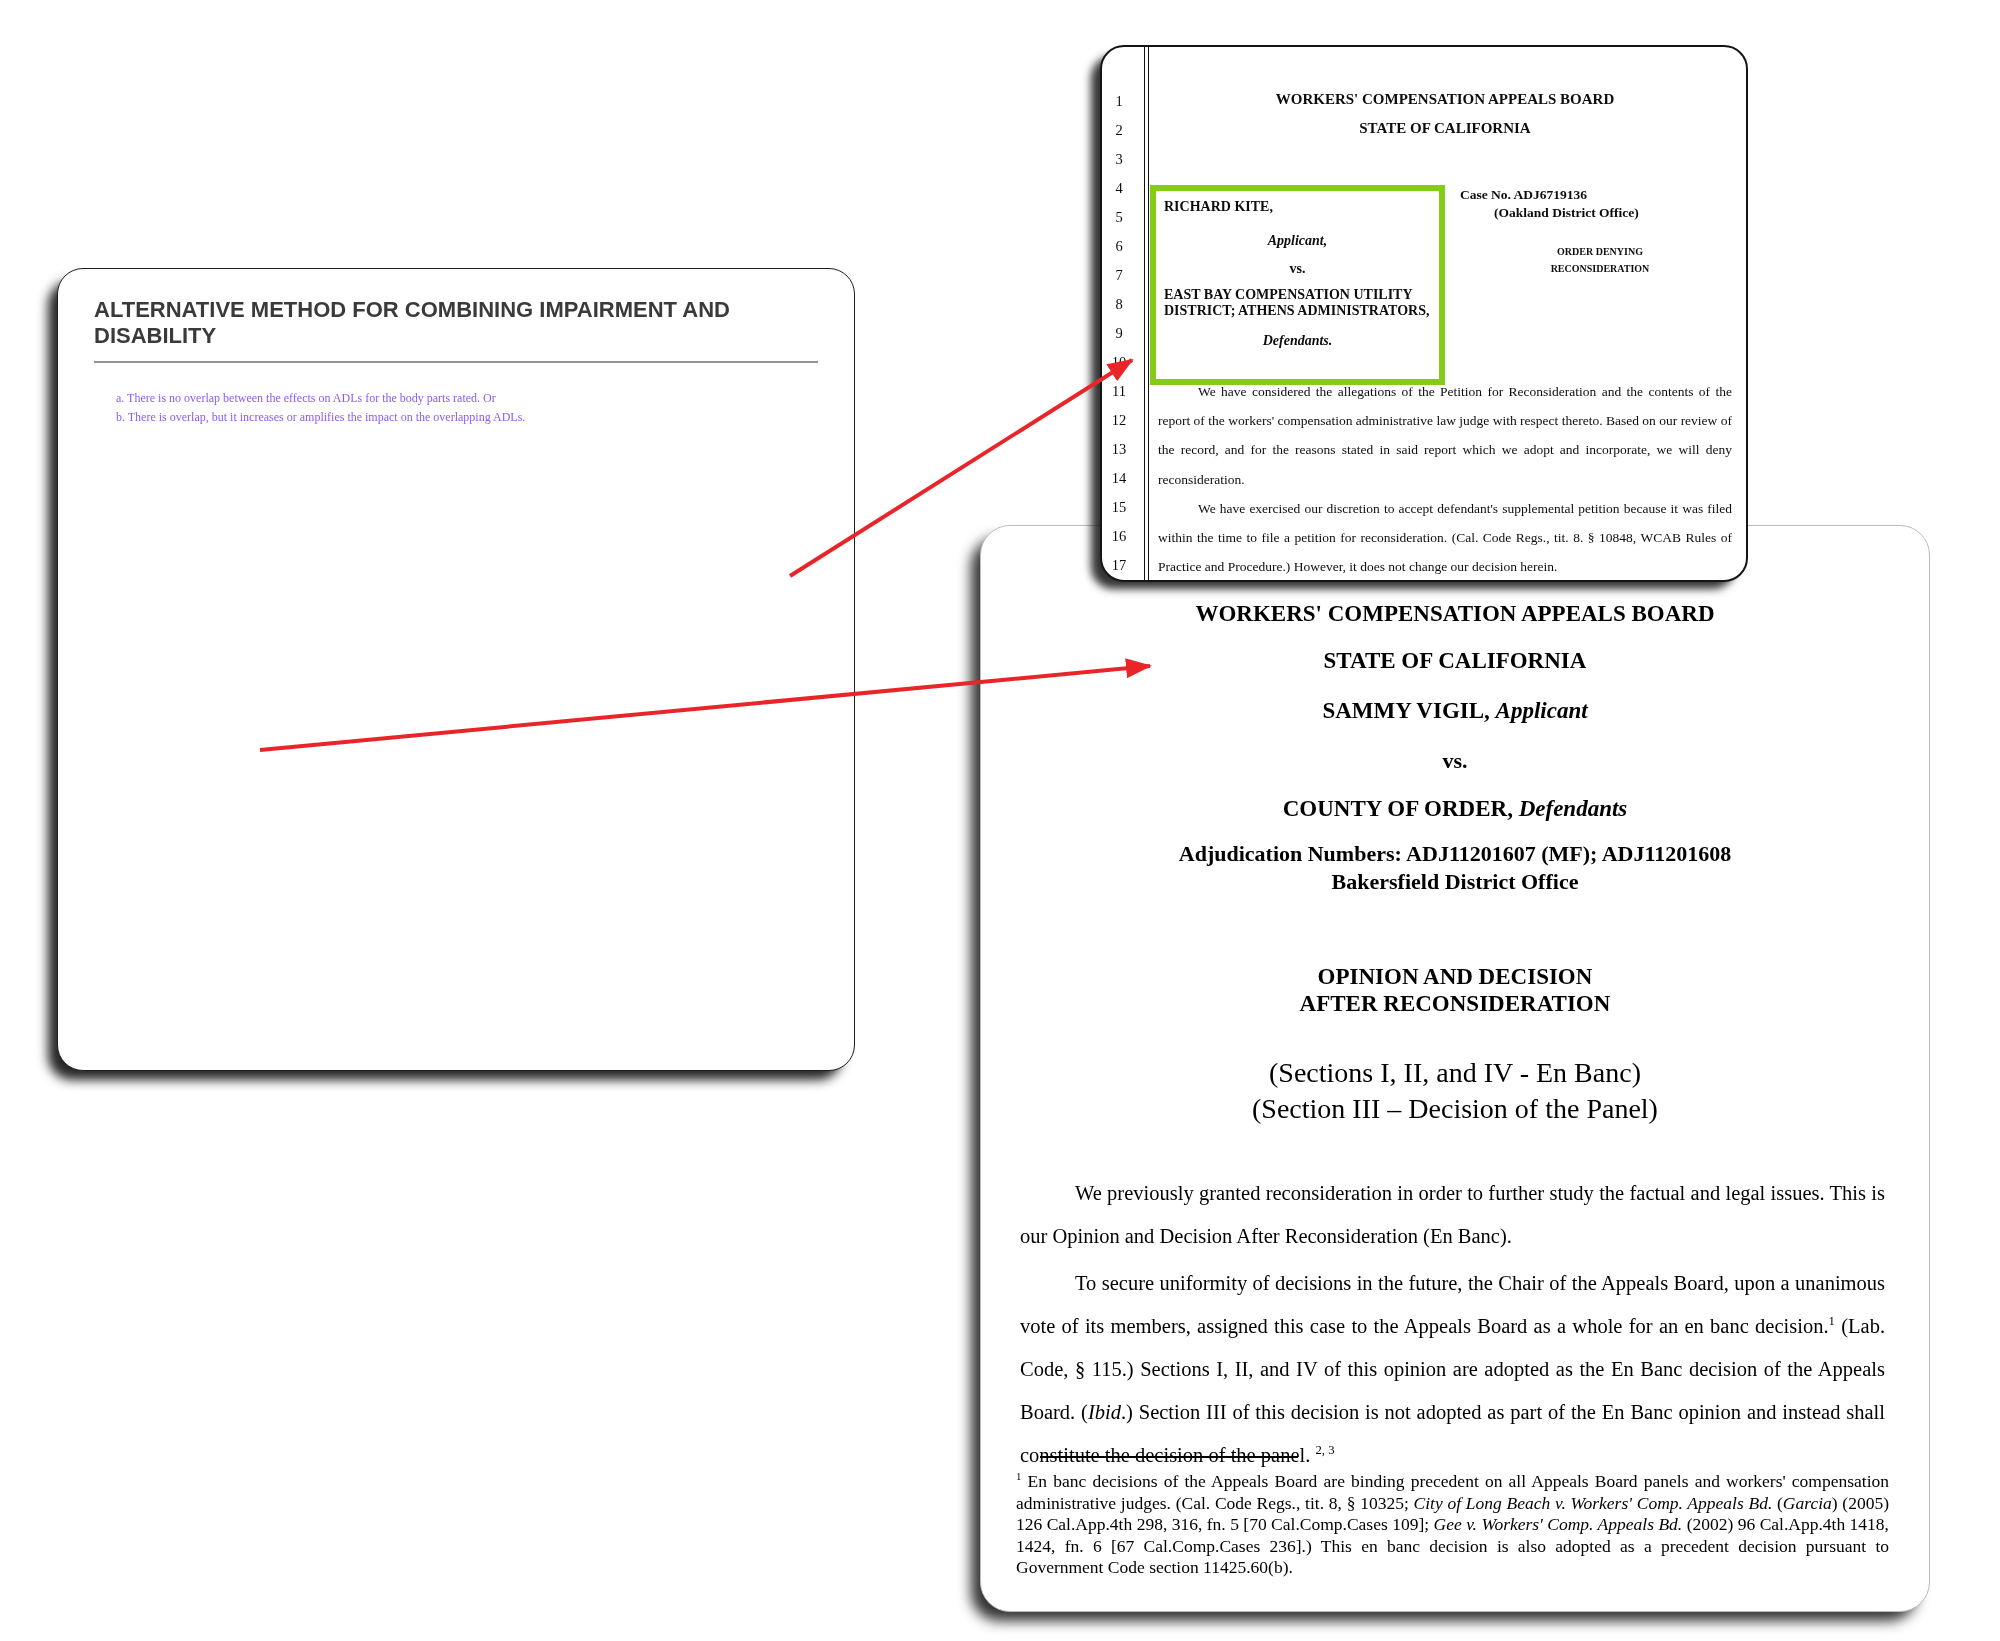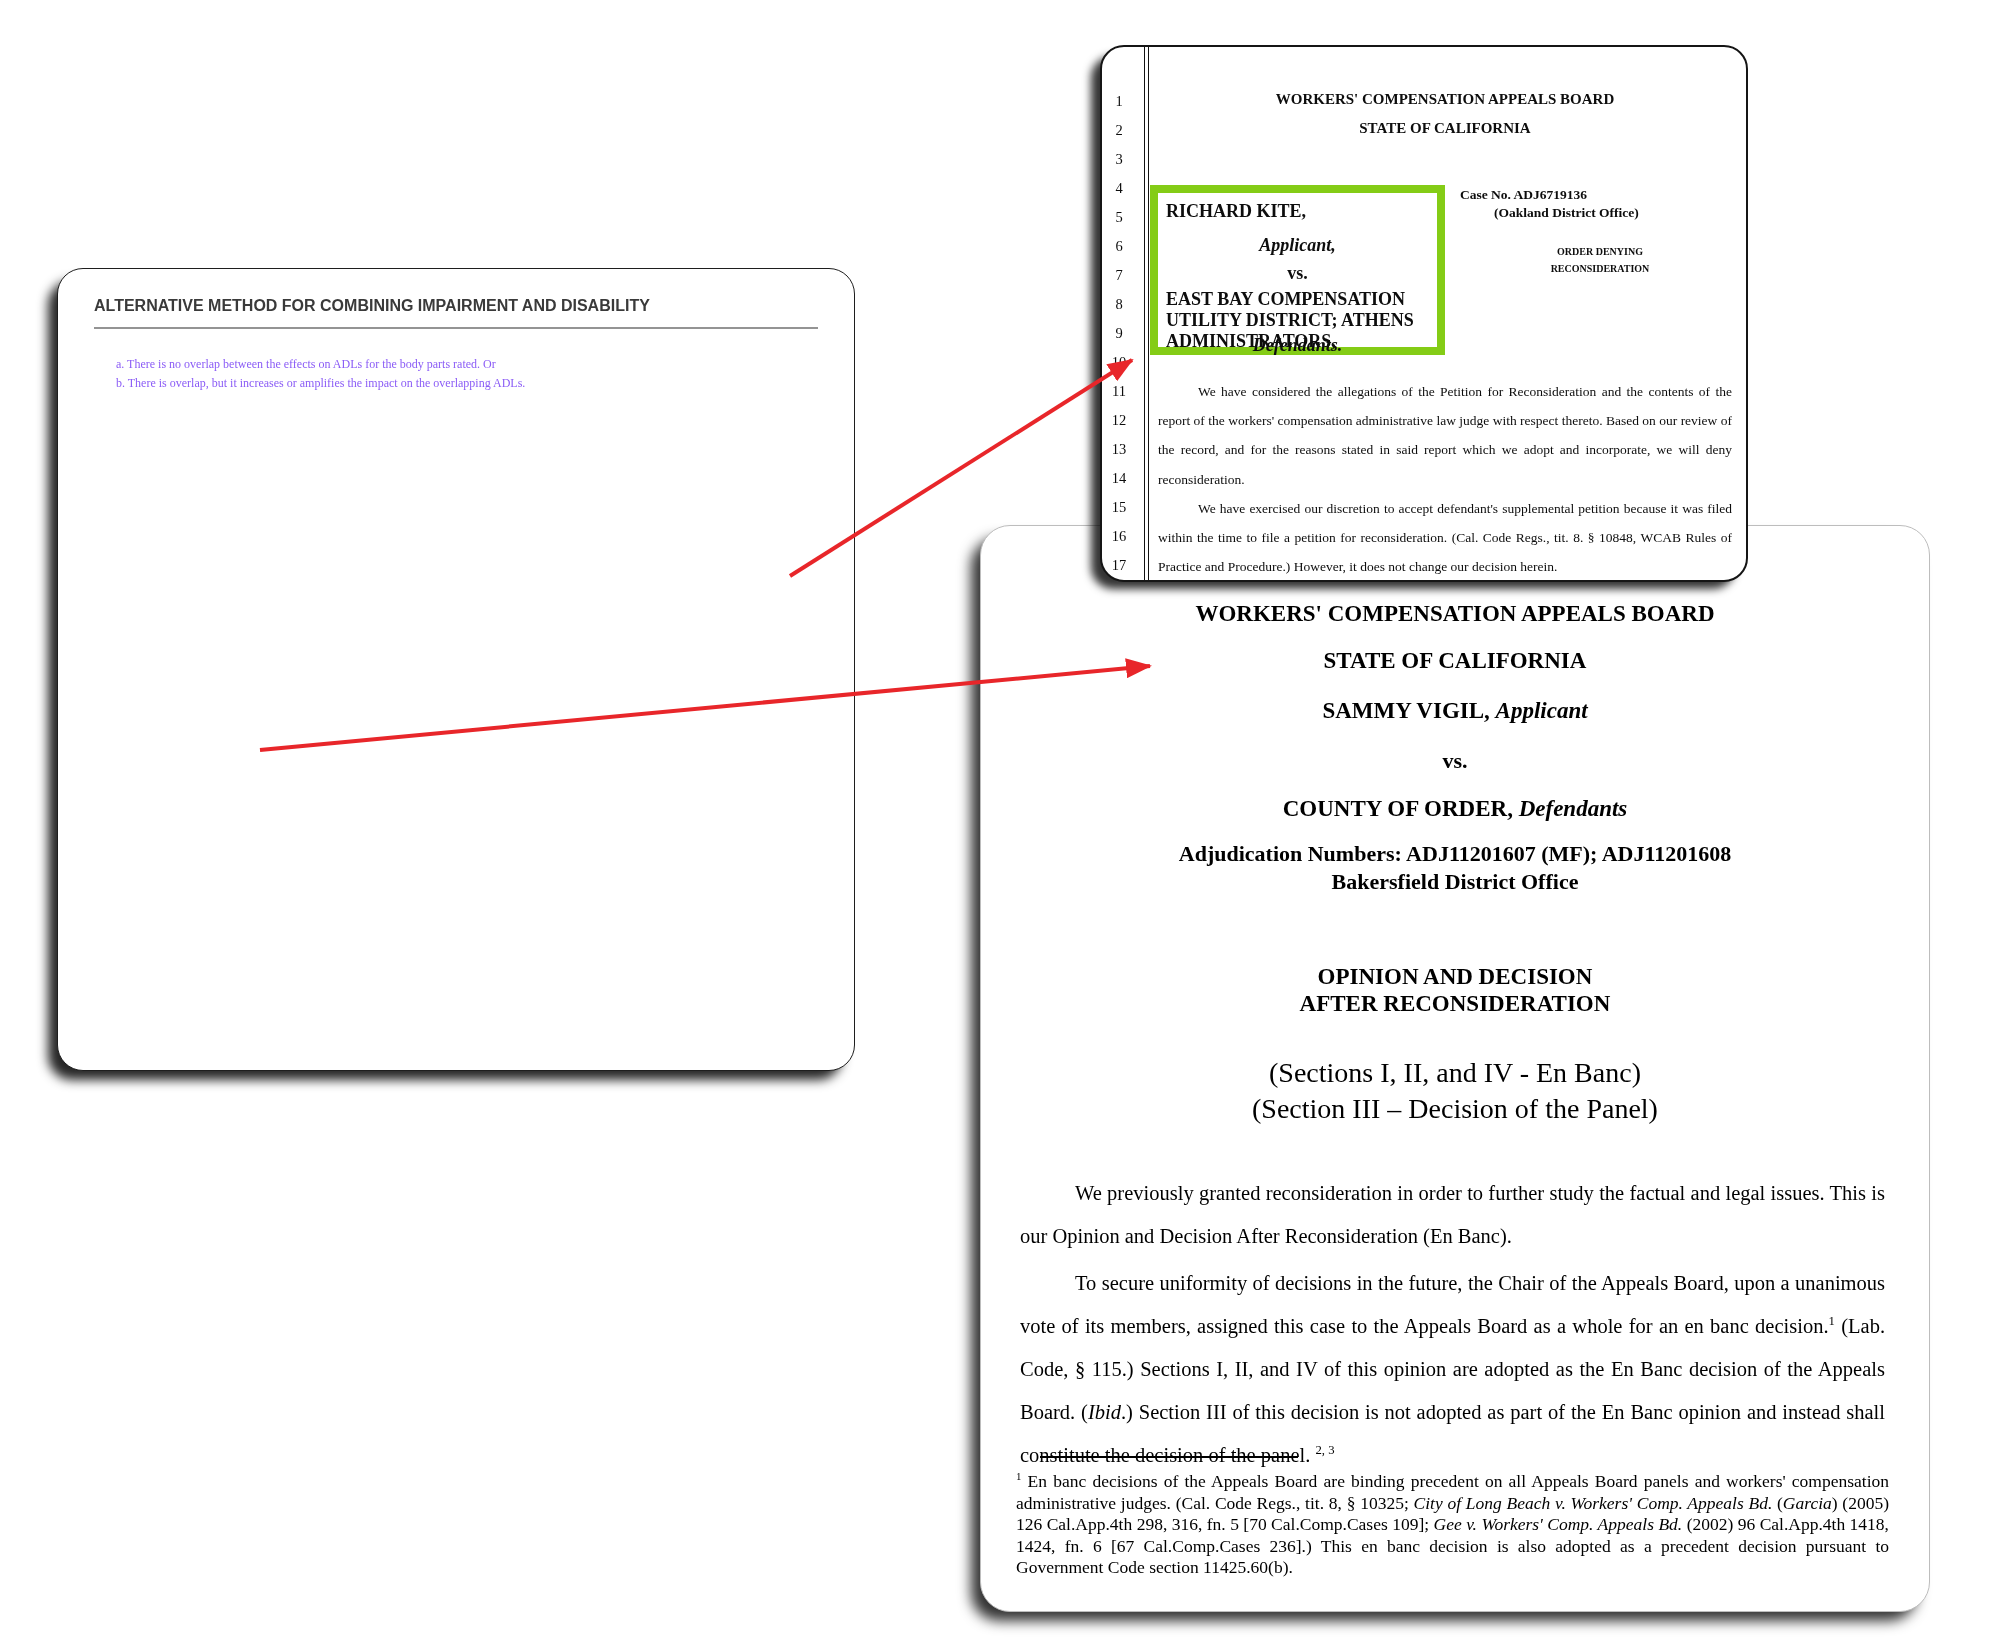--- a/index.html
+++ b/index.html
@@ -6,21 +6,21 @@
   #canvas{position:relative;width:2000px;height:1641px;background:#ffffff;overflow:hidden;
           font-family:"Liberation Serif", serif;}
 
   
   .card{position:absolute;background:#ffffff;}
 
   
   .article-card{left:57px;top:268px;width:798px;height:803px;border-radius:26px;
     border:1.5px solid #1e1e1e;box-shadow:-11px 11px 11px -2px rgba(0,0,0,0.85);
     z-index:10;box-sizing:border-box;padding:16px 36px 0 36px;}
-  .article-title{font-family:"Liberation Sans", sans-serif;font-weight:bold;font-size:16px;
+  .article-title{font-family:"Liberation Sans", sans-serif;font-weight:bold;font-size:22px;
     color:#3a3a3a;letter-spacing:0px;margin:12px 0 12px 0;}
   .title-rule{border:none;border-top:2px solid #949494;margin:12px 0 0 0;width:100%;}
   .article-body{margin-top:26px;font-size:12px;line-height:18.8px;color:#8b5cf6;text-align:left;}
   .article-body p{margin:0 0 11px 0;}
   .sublist{margin:4px 0 11px 0;padding-left:22px;}
   .sub-item{line-height:18.8px;}
 
   .r-t{}
   .r-em,.r-i{font-style:italic;}
   .r-b{font-weight:bold;}
@@ -45,22 +45,22 @@
   
   .kite-card{left:1100px;top:45px;width:648px;height:537px;border-radius:24px;
     border:2.5px solid #151515;box-shadow:-11px 9px 9px -2px rgba(0,0,0,0.8);
     z-index:30;box-sizing:border-box;color:#0d0d0d;}
   .linecol{position:absolute;left:2px;top:40px;width:30px;text-align:center;}
   .lineno{height:29px;font-size:14.5px;line-height:29px;}
   .linerule{position:absolute;left:42px;top:0;bottom:0;width:3px;
     border-left:1.5px solid #111;border-right:1.5px solid #111;}
   .scan-head{position:absolute;left:56px;right:14px;text-align:center;
     font-weight:bold;font-size:15px;}
-  .caption-box{position:absolute;left:48px;top:138px;width:295px;height:170px;
-    border:8px solid #84cc16;box-sizing:border-box;font-weight:bold;font-size:18px;}
+  .caption-box{position:absolute;left:48px;top:138px;width:295px;height:200px;
+    border:6px solid #84cc16;box-sizing:border-box;font-weight:bold;font-size:14px;}
   .cap-name{position:absolute;left:8px;right:8px;}
   .cap-center{position:absolute;left:0;right:0;text-align:center;font-style:italic;}
   .cap-vs{position:absolute;left:0;right:0;text-align:center;font-style:normal;}
   .case-no{position:absolute;left:358px;top:140px;font-weight:bold;font-size:13.5px;}
   .case-district{position:absolute;left:392px;top:158px;font-weight:bold;font-size:13.5px;}
   .order-title{position:absolute;left:358px;top:196px;width:280px;text-align:center;
     font-weight:bold;font-size:10px;line-height:17px;}
   .scan-body{position:absolute;left:56px;right:14px;top:330px;font-size:13.5px;
     line-height:29.2px;text-align:justify;}
   .scan-body p{margin:0;text-indent:40px;}

